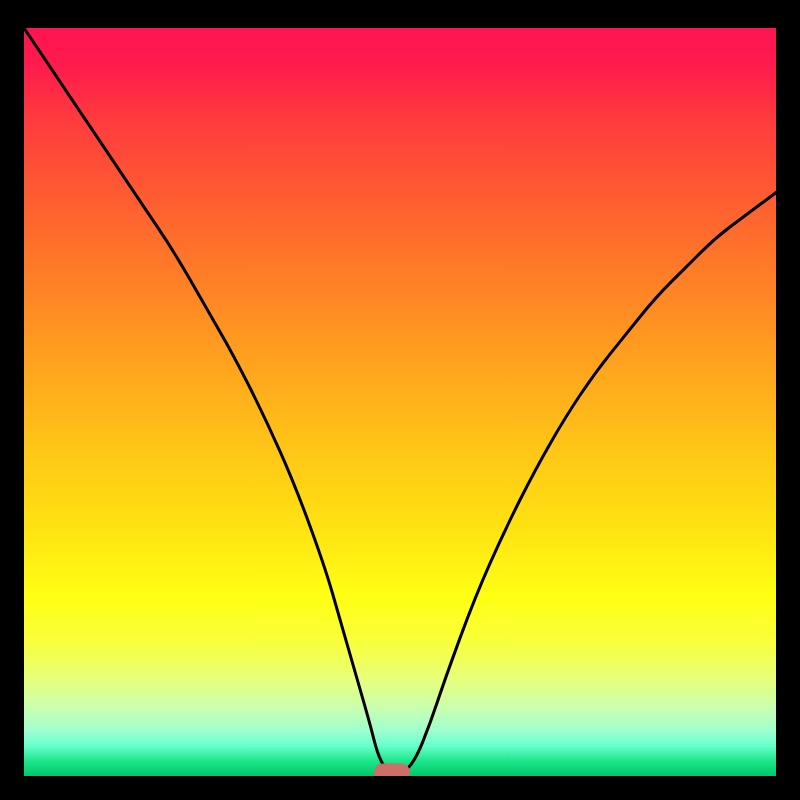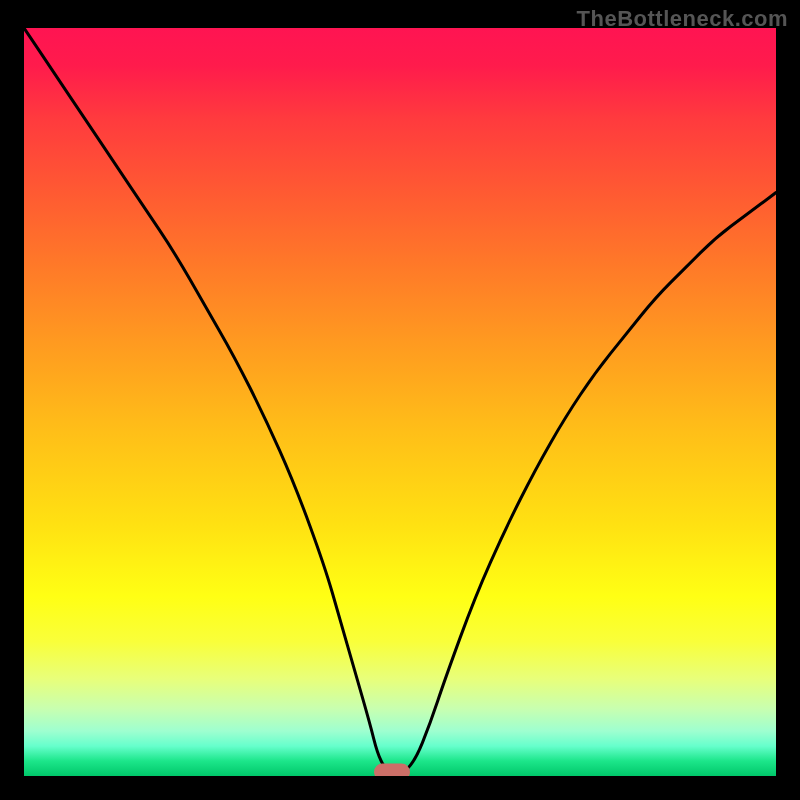--- a/index.html
+++ b/index.html
@@ -78,21 +78,20 @@
     width: 100%;
     height: 100%;
     z-index: 4;
   }
 </style>
 </head>
 <body>
 
 <div class="frame">
 
-  <div class="watermark">TheBottleneck.com</div>
 
   <div class="plot-area">
     <div class="gradient"></div>
 
     <svg class="curve" viewBox="0 0 752 748" preserveAspectRatio="none">
       <path d="M 0 0 Q 0 0 15.040000000000001 22.439999999999998 Q 30.080000000000002 44.879999999999995 45.120000000000005 67.32 Q 60.160000000000004 89.75999999999999 75.2 112.19999999999999 Q 90.24 134.64 105.28 157.07999999999998 Q 120.32000000000001 179.51999999999998 135.36 201.95999999999998 Q 150.4 224.39999999999998 165.44 250.57999999999998 Q 180.48 276.76 195.52 302.93999999999994 Q 210.56000000000003 329.11999999999995 225.60000000000002 359.03999999999996 Q 240.64000000000001 388.96000000000004 255.68 422.62 Q 270.71999999999997 456.28 285.76 497.41999999999996 Q 300.8 538.56 308.32 564.74 Q 315.84 590.9200000000001 323.36 617.1 Q 330.88 643.28 338.4 669.46 Q 345.92 695.64 349.68 710.5999999999999 Q 353.44 725.56 357.2 733.04 Q 360.96 740.52 364.72 744.26 Q 368.48 748 372.24 748 Q 376 748 383.52 740.52 Q 391.04 733.04 398.56000000000006 714.3399999999999 Q 406.08000000000004 695.64 413.6 673.2 Q 421.12000000000006 650.76 436.16 609.62 Q 451.2 568.48 466.24 534.8199999999999 Q 481.28000000000003 501.15999999999997 496.32000000000005 471.24 Q 511.36 441.32 526.4 415.14 Q 541.4399999999999 388.96000000000004 556.48 366.52 Q 571.52 344.08 586.56 325.38 Q 601.6 306.68 616.64 287.98 Q 631.68 269.28 646.72 254.31999999999996 Q 661.76 239.35999999999996 676.8 224.4 Q 691.84 209.44000000000005 706.88 198.22000000000003 Q 721.92 187 736.96 175.77999999999997 T 752 164.55999999999995" fill="none" stroke="#000" stroke-width="3" stroke-linecap="round" stroke-linejoin="round"></path>
     </svg>
 
     <div class="marker" style="left: 368.48px; top: 744.26px;"></div>
   </div>

